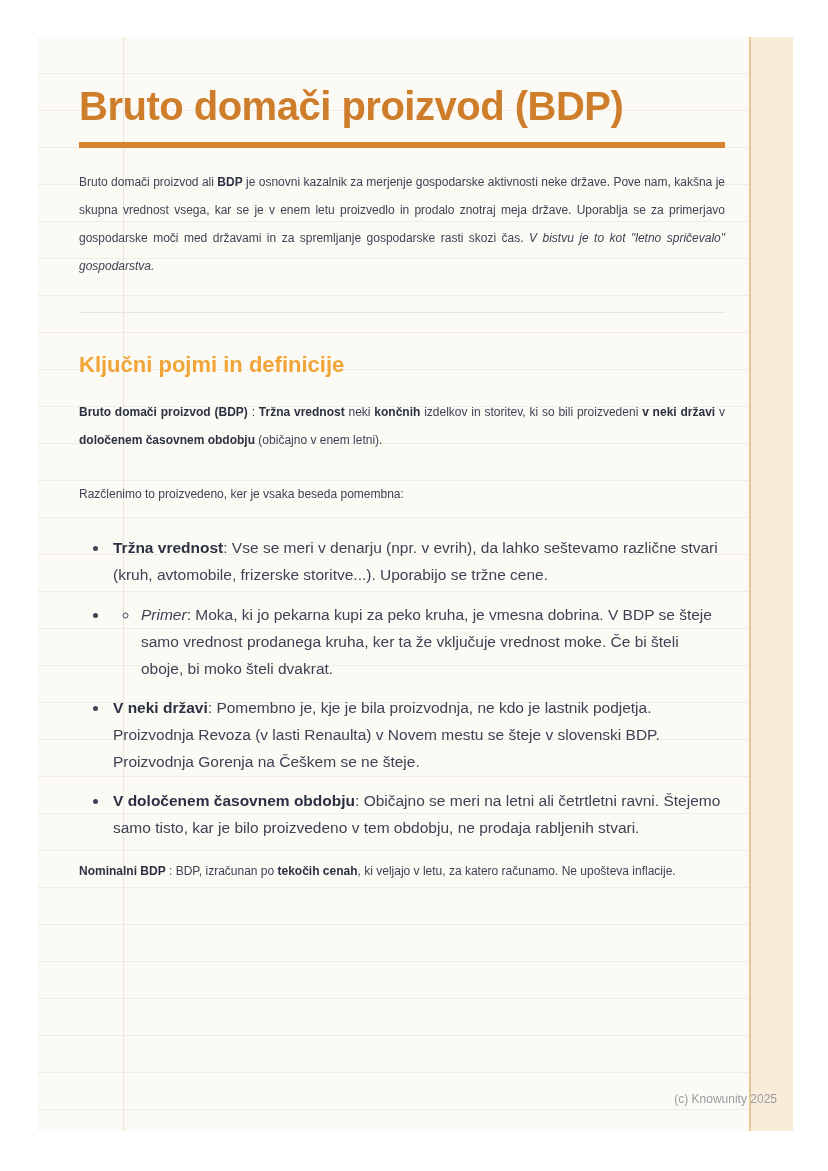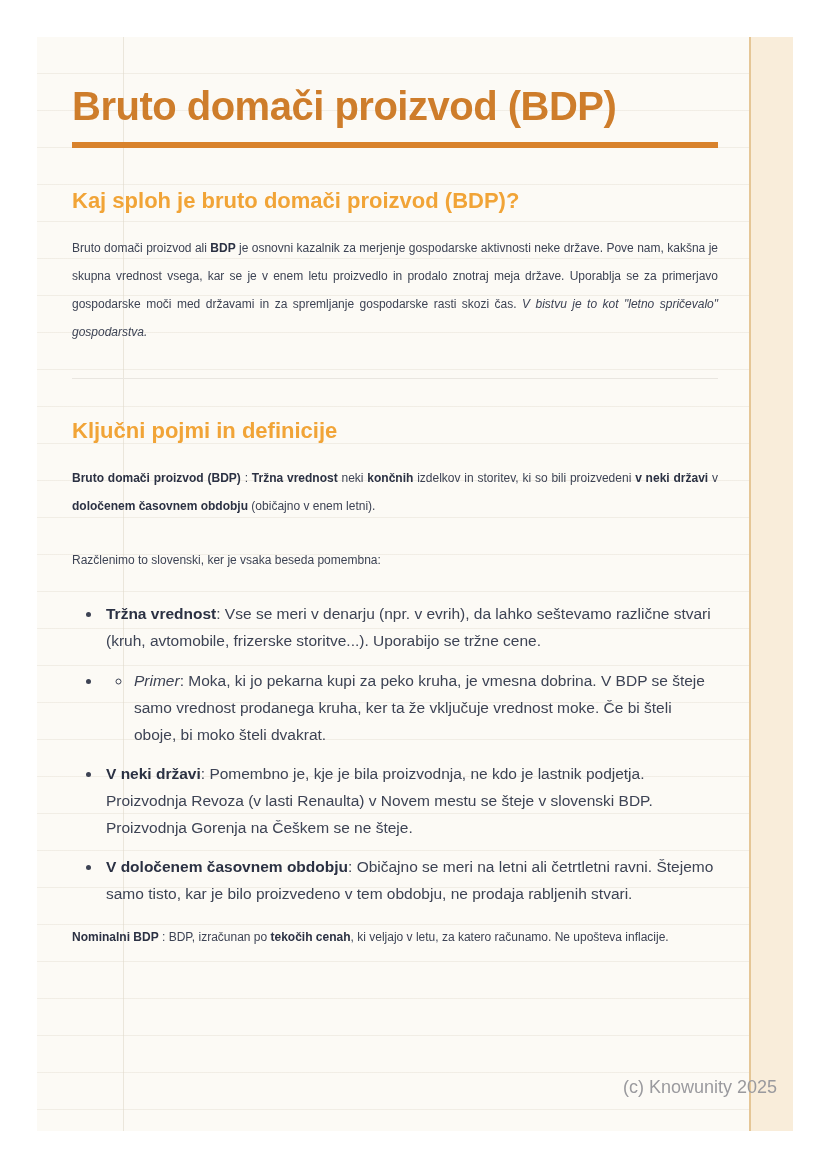--- a/index.html
+++ b/index.html
@@ -41,21 +41,21 @@
   }
   .side-strip {
     position: absolute;
     right: 0; top: 0;
     width: 44px; height: 100%;
     background: var(--strip-bg);
     border-left: 2px solid var(--strip-border);
   }
   .content {
     position: absolute;
-    left: 35px; top: 0;
+    left: 42px; top: 0;
     width: 646px;
     padding-top: 46px;
     color: var(--body-color);
   }
   h1.doc-title {
     font-size: 40px;
     line-height: 46px;
     font-weight: bold;
     letter-spacing: -0.5px;
     color: var(--title-color);
@@ -108,45 +108,44 @@
     font-size: 15.5px;
     line-height: 27px;
     margin-bottom: 0;
     padding-left: 2px;
   }
   .nominal-paragraph { margin-top: 16px; }
   .b { font-weight: bold; color: var(--bold-color); }
   .i { font-style: italic; }
   .footer-credit {
     position: absolute;
-    right: 16px; bottom: 33px;
-    font-size: 18px;
+    right: 16px; bottom: 25px;
+    font-size: 12px;
     color: var(--footer-color);
     z-index: 2;
   }
 </style>
 </head>
 <body>
 
 <div class="page">
   <div class="margin-line"></div>
   <div class="side-strip"></div>
 
   <div class="content">
     <h1 class="doc-title">Bruto domači proizvod (BDP)</h1>
     <div class="title-rule"></div>
 
-    <h2 class="section-heading h2-intro">Kaj sploh je bruto domači proizvod (BDP)?</h2>
     <p class="intro-paragraph justified"><span>Bruto domači proizvod ali </span><span class="b">BDP</span><span> je osnovni kazalnik za merjenje gospodarske aktivnosti neke države. Pove nam, kakšna je skupna vrednost vsega, kar se je v enem letu proizvedlo in prodalo znotraj meja države. Uporablja se za primerjavo gospodarske moči med državami in za spremljanje gospodarske rasti skozi čas. </span><span class="i">V bistvu je to kot "letno spričevalo" gospodarstva.</span></p>
 
     <hr class="section-divider">
 
     <h2 class="section-heading h2-terms">Ključni pojmi in definicije</h2>
     <p class="definition-paragraph justified"><span class="b">Bruto domači proizvod (BDP)</span><span> : </span><span class="b">Tržna vrednost</span><span> neki </span><span class="b">končnih</span><span> izdelkov in storitev, ki so bili proizvedeni </span><span class="b">v neki državi</span><span> v </span><span class="b">določenem časovnem obdobju</span><span> (običajno v enem letni).</span></p>
-    <p class="lead-paragraph">Razčlenimo to slovenski, ker je vsaka beseda pomembna:</p>
+    <p class="lead-paragraph">Razčlenimo to proizvedeno, ker je vsaka beseda pomembna:</p>
 
     <ul class="key-terms-list">
       <li><span class="b">Tržna vrednost</span><span>: Vse se meri v denarju (npr. v evrih), da lahko seštevamo različne stvari (kruh, avtomobile, frizerske storitve...). Uporabijo se tržne cene.</span></li>
       <li>
         <ul class="sub-list">
           <li><span class="i">Primer</span><span>: Moka, ki jo pekarna kupi za peko kruha, je vmesna dobrina. V BDP se šteje samo vrednost prodanega kruha, ker ta že vključuje vrednost moke. Če bi šteli oboje, bi moko šteli dvakrat.</span></li>
         </ul>
       </li>
       <li><span class="b">V neki državi</span><span>: Pomembno je, kje je bila proizvodnja, ne kdo je lastnik podjetja. Proizvodnja Revoza (v lasti Renaulta) v Novem mestu se šteje v slovenski BDP. Proizvodnja Gorenja na Češkem se ne šteje.</span></li>
       <li><span class="b">V določenem časovnem obdobju</span><span>: Običajno se meri na letni ali četrtletni ravni. Štejemo samo tisto, kar je bilo proizvedeno v tem obdobju, ne prodaja rabljenih stvari.</span></li>

